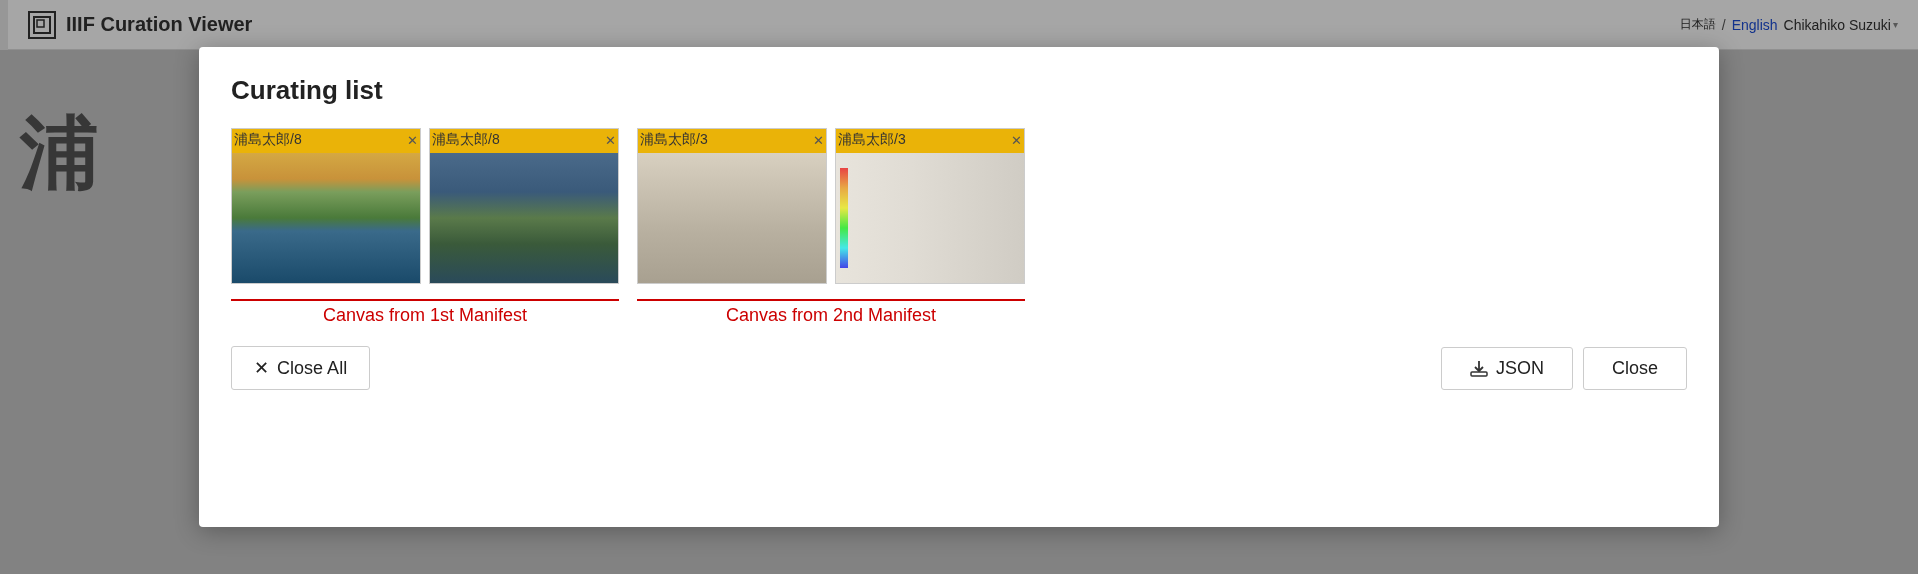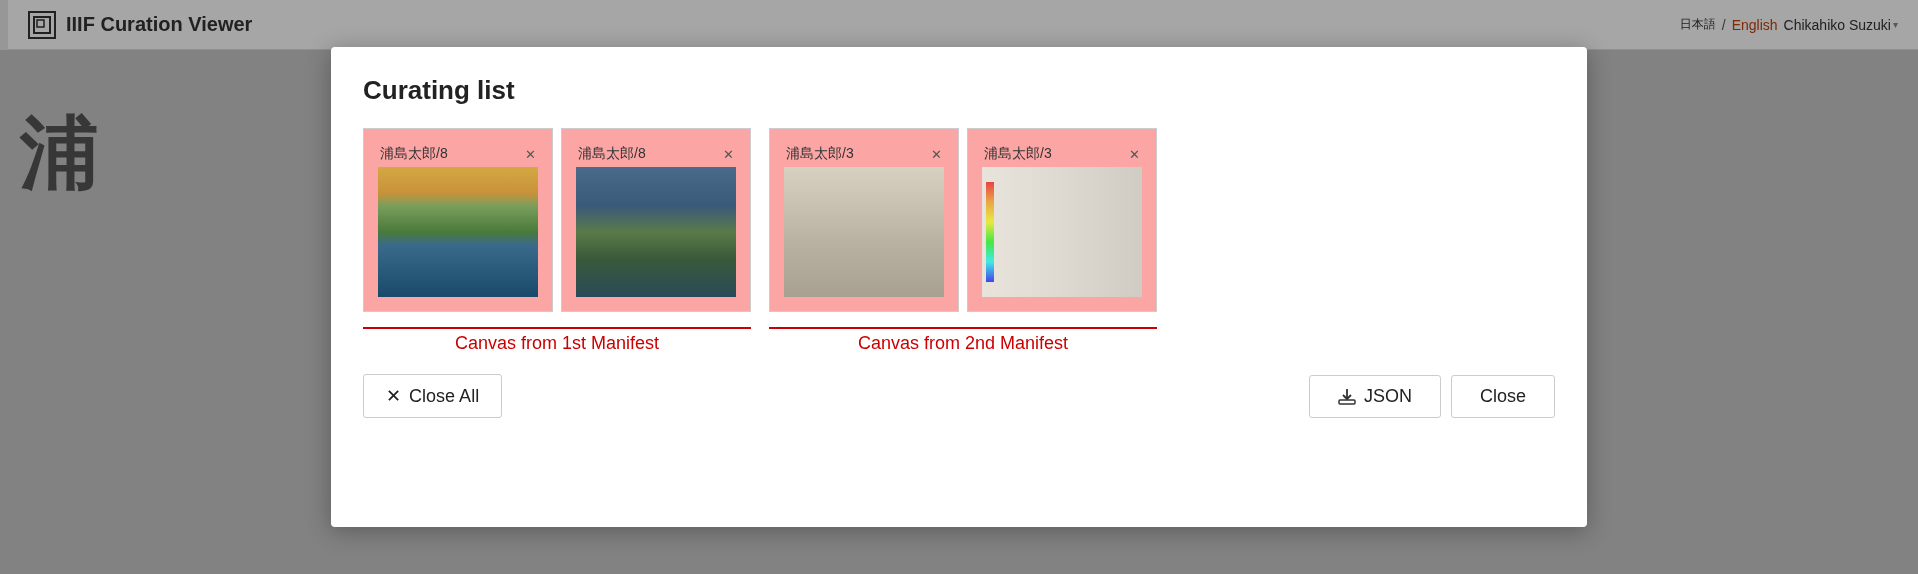--- a/index.html
+++ b/index.html
@@ -60,21 +60,21 @@
       font-size: 14px;
       color: #555;
     }
 
     .app-header-right .lang-ja {
       color: #333;
       font-size: 12px;
     }
 
     .app-header-right .lang-en {
-      color: #c2410c;
+      color: #1d4ed8;
       font-size: 14px;
     }
 
     .app-header-right .user {
       color: #333;
       font-size: 14px;
       display: flex;
       align-items: center;
       gap: 2px;
     }
@@ -104,21 +104,21 @@
       background: rgba(0,0,0,0.35);
       z-index: 10;
     }
 
     
     .modal {
       position: absolute;
       top: 50%;
       left: 50%;
       transform: translate(-50%, -50%);
-      width: 1256px;
+      width: 1520px;
       min-height: 480px;
       background: #fff;
       border-radius: 4px;
       z-index: 20;
       padding: 28px 32px 28px 32px;
       box-shadow: 0 4px 24px rgba(0,0,0,0.3);
     }
 
     .modal-title {
       font-size: 26px;
@@ -155,23 +155,23 @@
       padding-top: 4px;
       border-top: 2.5px solid #cc0000;
       width: 100%;
       text-align: center;
       padding-bottom: 2px;
     }
 
     .canvas-card {
       width: 190px;
       border: 1px solid #ccc;
-      background: #fca5a5;
+      background: #eab308;
       position: relative;
-      padding: 14px;
+      padding: 0;
       display: flex;
       flex-direction: column;
     }
 
     .canvas-card-header {
       display: flex;
       justify-content: space-between;
       align-items: center;
       font-size: 14px;
       color: #333;

